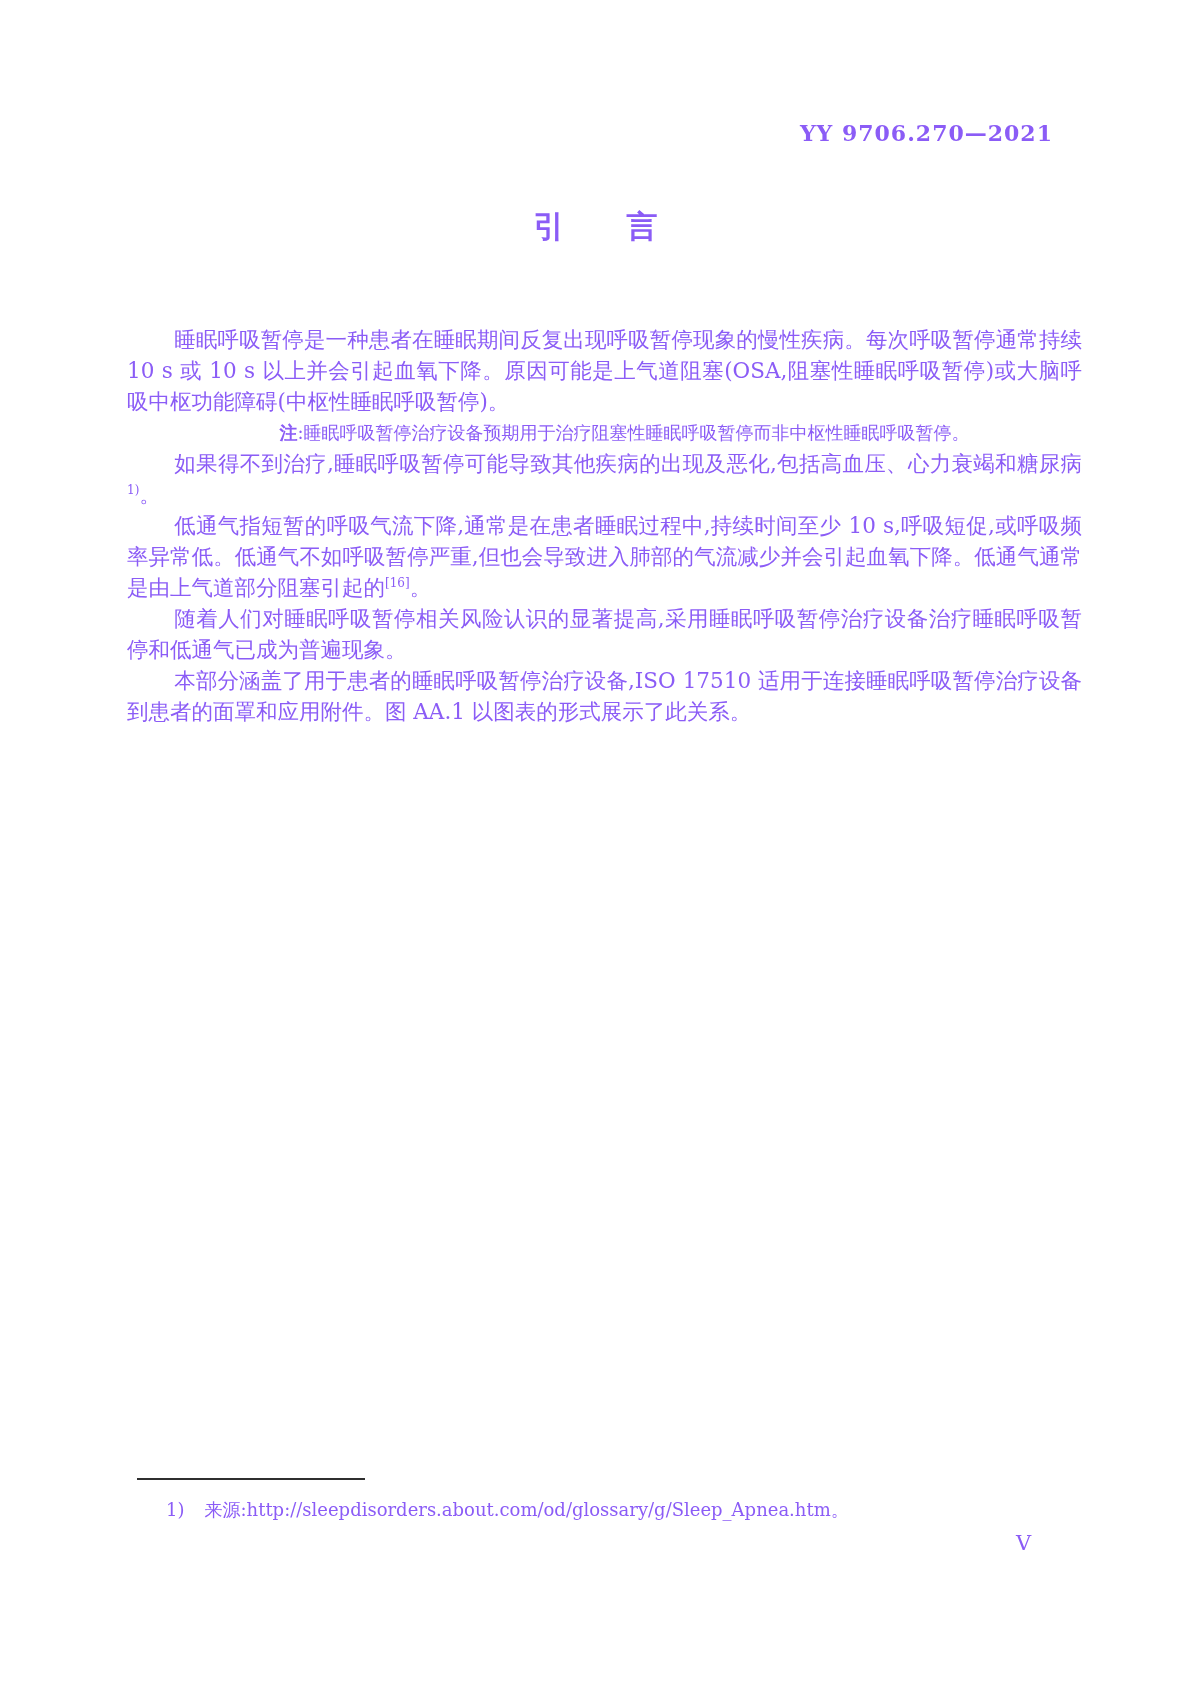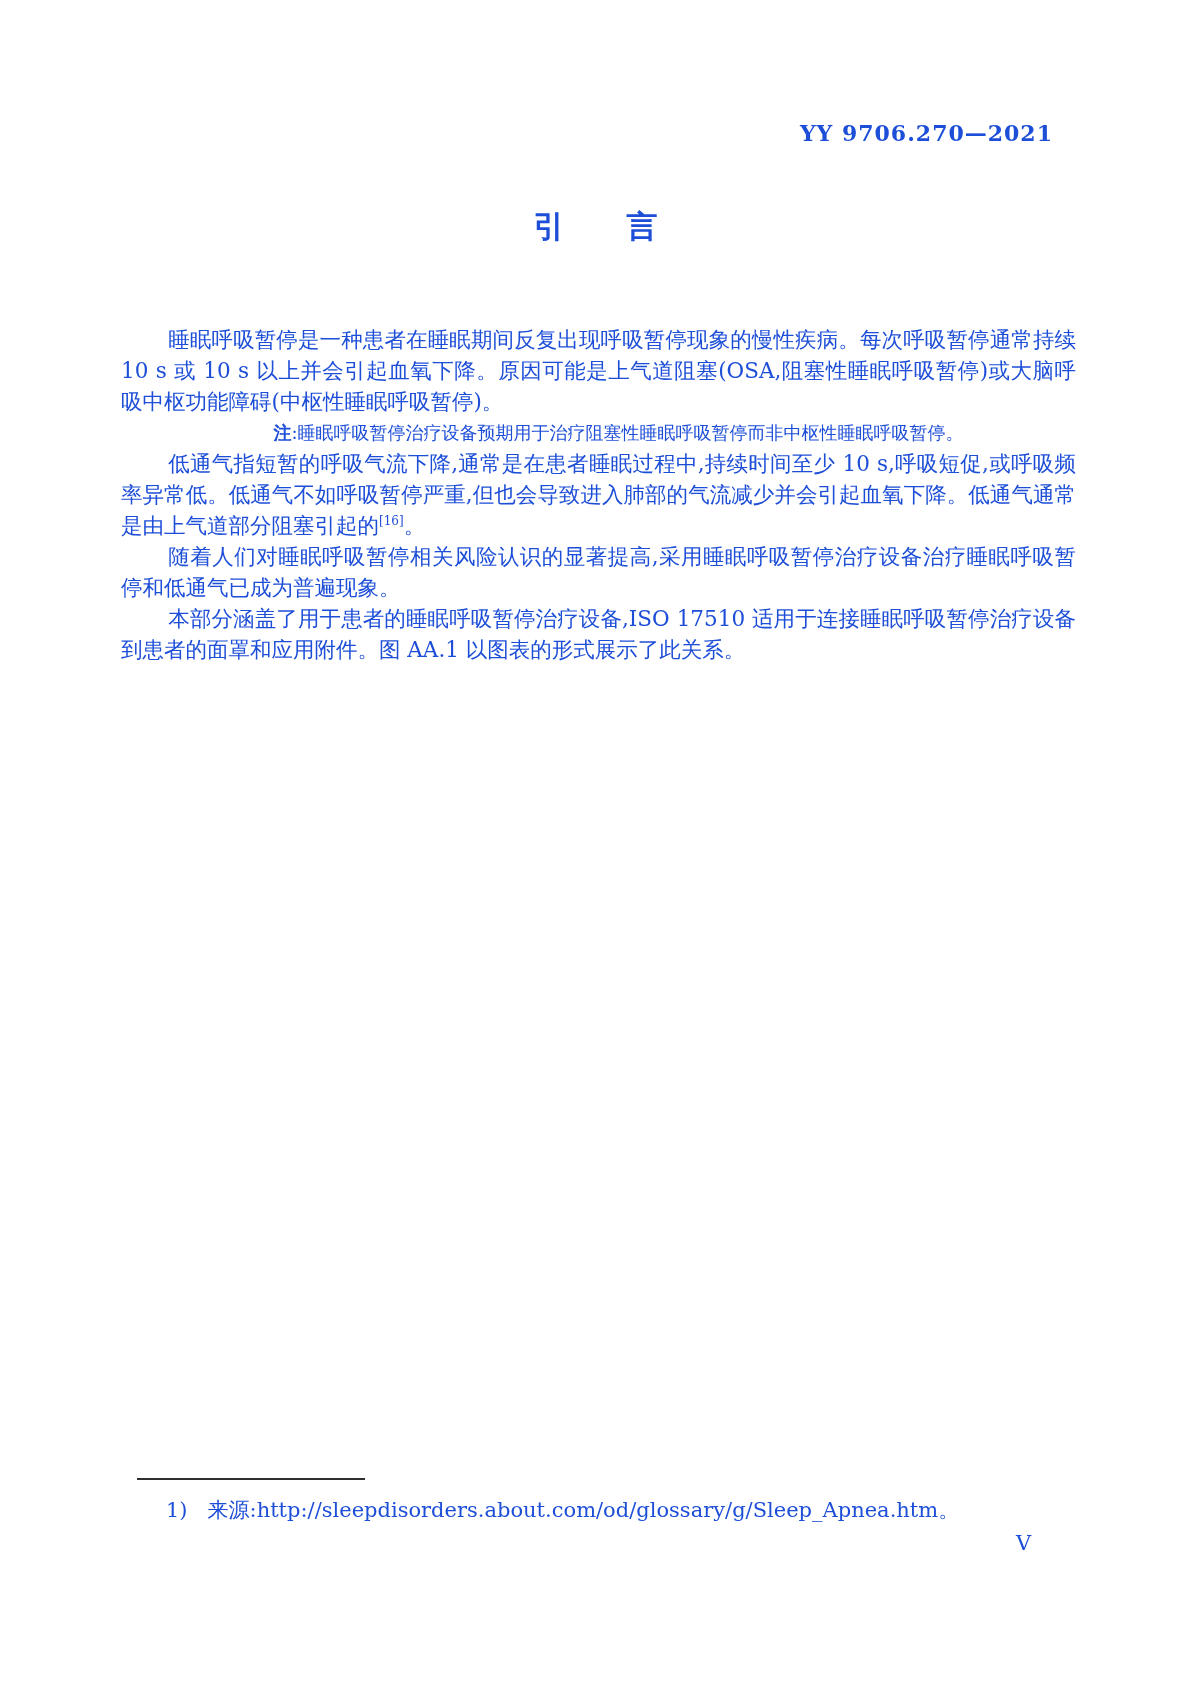--- a/index.html
+++ b/index.html
@@ -3,21 +3,21 @@
 <meta charset="utf-8">
 <style>
   html, body { margin: 0; padding: 0; background: #e8e8e8; }
   .page {
     position: relative;
     width: 1191px;
     height: 1684px;
     margin: 0 auto;
     background: #ffffff;
     font-family: "DejaVu Serif", "Liberation Serif", serif;
-    color: #1d4ed8;
+    color: #8b5cf6;
     overflow: hidden;
   }
   .doc-number {
     position: absolute;
     top: 120px;
     right: 138px;
     font-size: 22px;
     font-weight: bold;
     letter-spacing: 1px;
     white-space: nowrap;
@@ -29,21 +29,21 @@
     width: 100%;
     margin: 0;
     text-align: center;
     font-size: 31px;
     font-weight: bold;
     line-height: 1.2;
   }
   .body-text {
     position: absolute;
     top: 324px;
-    left: 121px;
+    left: 127px;
     width: 955px;
     font-size: 21.5px;
     line-height: 31px;
     text-align: justify;
   }
   .para {
     margin: 0;
     text-indent: 2.2em;
   }
   .note {
@@ -65,21 +65,21 @@
     top: 1478px;
     left: 137px;
     width: 228px;
     height: 2px;
     background: #2f2f2f;
   }
   .footnote {
     position: absolute;
     top: 1497px;
     left: 166px;
-    font-size: 21px;
+    font-size: 18px;
     line-height: 26px;
     white-space: nowrap;
   }
   .fn-marker { margin-right: 20px; }
   .page-num {
     position: absolute;
     top: 1531px;
     left: 1016px;
     font-size: 21px;
   }
@@ -92,20 +92,21 @@
   <div class="doc-number">YY 9706.270—2021</div>
 
   <h1 class="doc-title">引　　言</h1>
 
   <div class="body-text">
 
     <p class="para">睡眠呼吸暂停是一种患者在睡眠期间反复出现呼吸暂停现象的慢性疾病。每次呼吸暂停通常持续10 s 或 10 s 以上并会引起血氧下降。原因可能是上气道阻塞(OSA,阻塞性睡眠呼吸暂停)或大脑呼吸中枢功能障碍(中枢性睡眠呼吸暂停)。</p>
 
     <p class="note"><span class="note-label">注</span><span>:睡眠呼吸暂停治疗设备预期用于治疗阻塞性睡眠呼吸暂停而非中枢性睡眠呼吸暂停。</span></p>
 
+    <p class="para"><span>如果得不到治疗,睡眠呼吸暂停可能导致其他疾病的出现及恶化,包括高血压、心力衰竭和糖尿病</span><sup>1)</sup><span>。</span></p>
 
     <p class="para"><span>低通气指短暂的呼吸气流下降,通常是在患者睡眠过程中,持续时间至少 10 s,呼吸短促,或呼吸频率异常低。低通气不如呼吸暂停严重,但也会导致进入肺部的气流减少并会引起血氧下降。低通气通常是由上气道部分阻塞引起的</span><sup>[16]</sup><span>。</span></p>
 
     <p class="para">随着人们对睡眠呼吸暂停相关风险认识的显著提高,采用睡眠呼吸暂停治疗设备治疗睡眠呼吸暂停和低通气已成为普遍现象。</p>
 
 
     <p class="para">本部分涵盖了用于患者的睡眠呼吸暂停治疗设备,ISO 17510 适用于连接睡眠呼吸暂停治疗设备到患者的面罩和应用附件。图 AA.1 以图表的形式展示了此关系。</p>
 
   </div>
 

